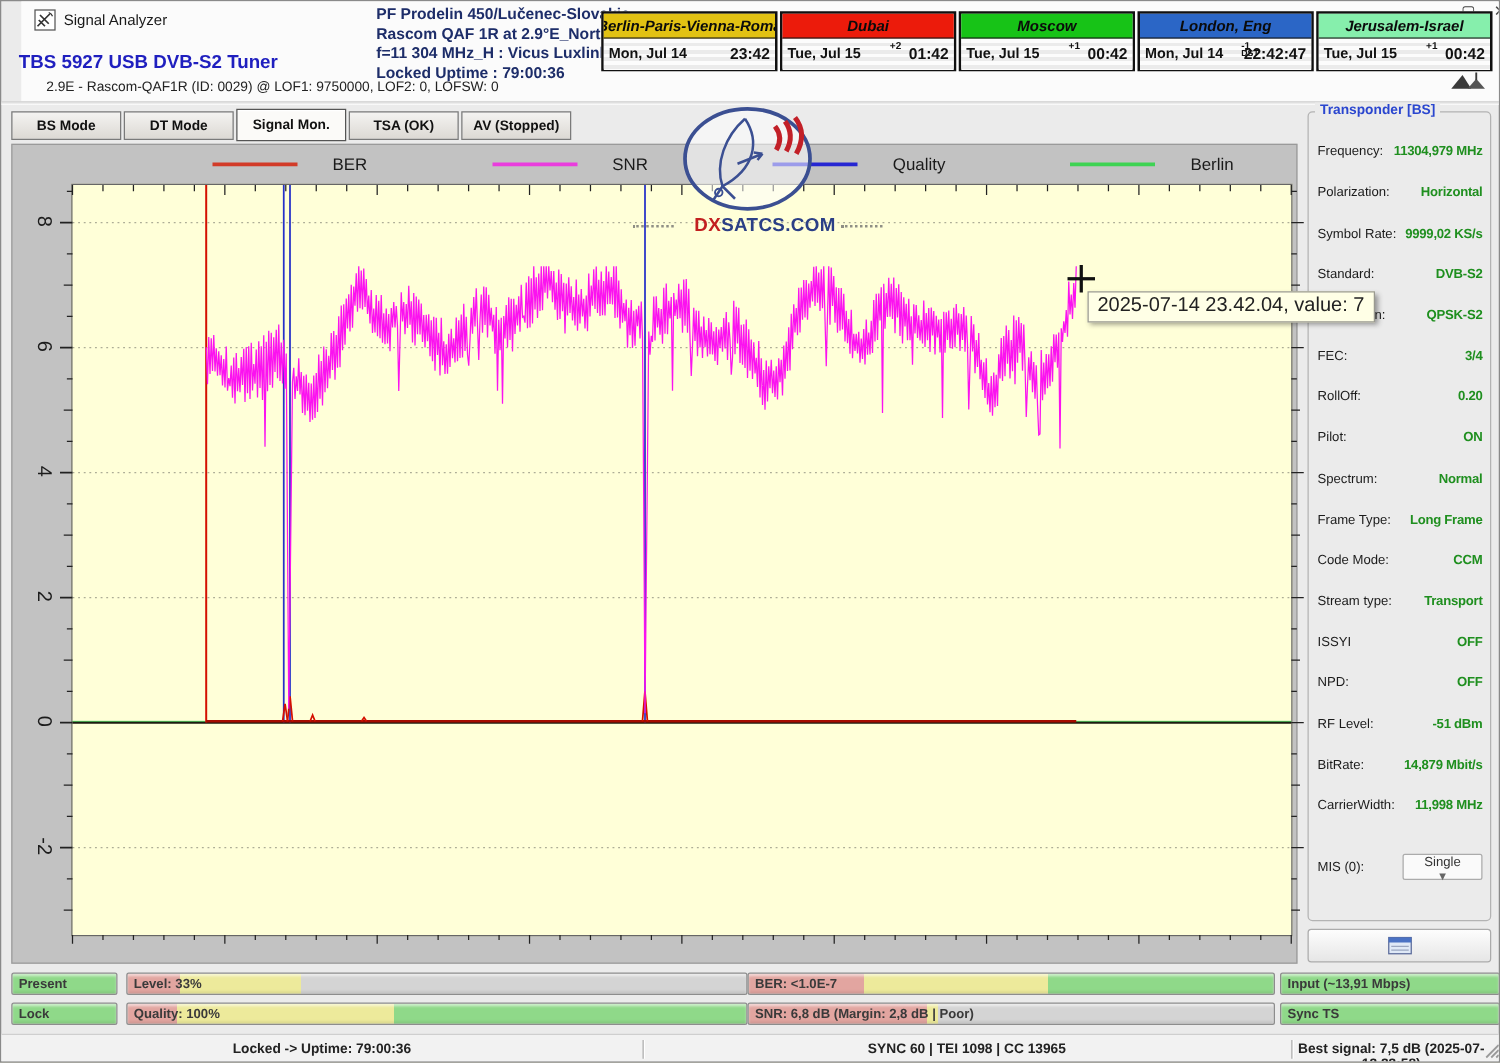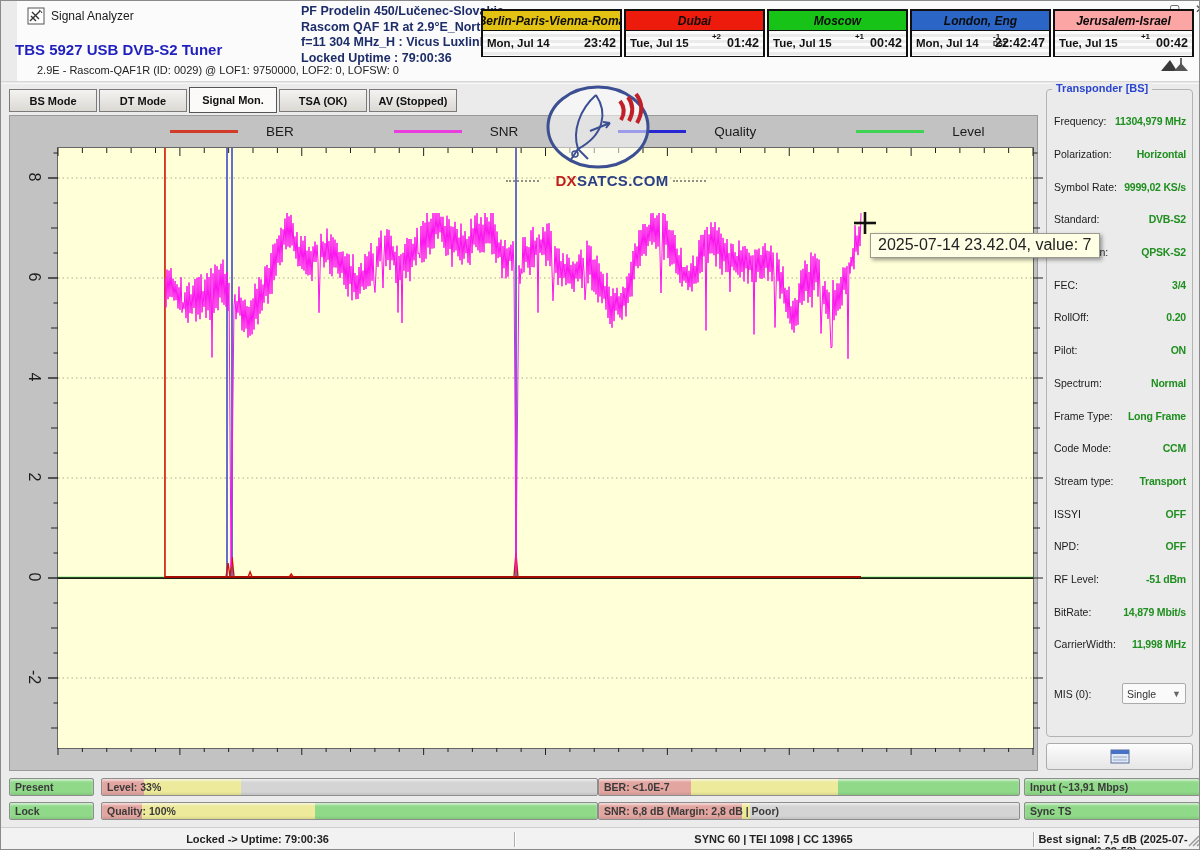--- a/index.html
+++ b/index.html
@@ -63,21 +63,21 @@
   .gb-title{position:absolute;left:1051px;top:81px;background:#ebebeb;padding:0 4px;font-size:11px;
             font-weight:bold;color:#2a46cf;z-index:1;}
   .tp-rows{position:absolute;left:1053px;top:104px;width:132px;}
   .tp-row{height:32.7px;display:flex;align-items:center;justify-content:space-between;}
   .tp-label{font-size:10.5px;color:#1b1b1b;white-space:nowrap;}
   .tp-value{font-size:10.5px;font-weight:bold;color:#1f8f1f;white-space:nowrap;letter-spacing:-.2px;text-align:right;}
   .mis-row{position:absolute;left:1053px;top:682px;width:132px;display:flex;align-items:center;justify-content:space-between;}
   .mis-label{font-size:10.5px;color:#1b1b1b;}
   .select{width:64px;height:21px;background:#fafafa;border:1px solid #ababab;border-radius:2px;
           display:flex;align-items:center;justify-content:space-between;padding:0 4px;box-sizing:border-box;
-          font-size:10.5px;color:#333;cursor:default;}
+          font-size:10.5px;color:#333;cursor:default;flex-direction:column;}
   .chev{font-size:9px;color:#666;}
   .tv-button{position:absolute;left:1045px;top:742px;width:147px;height:27px;
              background:linear-gradient(#fdfdfd,#e6e6e6);border:1px solid #ababab;border-radius:3px;
              display:flex;align-items:center;justify-content:center;cursor:default;}
   
   .meter{position:absolute;height:18px;border:1px solid #8d8d8d;border-radius:2px;box-sizing:border-box;
          font-size:10.5px;font-weight:bold;color:#3a3a3a;line-height:16px;padding-left:5px;white-space:nowrap;
          box-shadow:inset 0 2px 2px rgba(255,255,255,.55), inset 0 -2px 2px rgba(0,0,0,.07);overflow:hidden;}
   
   .statusbar{position:absolute;left:0;top:826px;width:1200px;height:24px;background:#f2f2f2;
@@ -141,21 +141,21 @@
       </div>
       <div class="clock">
         <div class="clock-head" style="background:#2b66c6">London, Eng</div>
         <div class="clock-body">
           <span class="clock-date">Mon, Jul 14</span>
           <span class="clock-off">-1<span class="lbl">DST</span></span>
           <span class="clock-time">22:42:47</span>
         </div>
       </div>
       <div class="clock">
-        <div class="clock-head" style="background:#fca5a5">Jerusalem-Israel</div>
+        <div class="clock-head" style="background:#86efac">Jerusalem-Israel</div>
         <div class="clock-body">
           <span class="clock-date">Tue, Jul 15</span>
           <span class="clock-off">+1</span>
           <span class="clock-time">00:42</span>
         </div>
       </div>
     </div>
 
   <div class="tuner-title">TBS 5927 USB DVB-S2 Tuner</div>
   <div class="tuner-sub">2.9E - Rascom-QAF1R (ID: 0029) @ LOF1: 9750000, LOF2: 0, LOFSW: 0</div>
@@ -185,21 +185,21 @@
         <div class="legend-item">
           <span class="legend-dash" style="background:#e93ddd"></span>
           <span class="legend-label">SNR</span>
         </div>
         <div class="legend-item">
           <span class="legend-dash" style="background:#2626d2"></span>
           <span class="legend-label">Quality</span>
         </div>
         <div class="legend-item">
           <span class="legend-dash" style="background:#3ed353"></span>
-          <span class="legend-label">Level</span>
+          <span class="legend-label">Berlin</span>
         </div>
       </div>
     <div id="ylabels">
         <div class="ylab" style="top: 51px;">8</div>
         <div class="ylab" style="top: 151px;">6</div>
         <div class="ylab" style="top: 251px;">4</div>
         <div class="ylab" style="top: 351px;">2</div>
         <div class="ylab" style="top: 451px;">0</div>
         <div class="ylab" style="top: 551px;">-2</div>
       </div>

